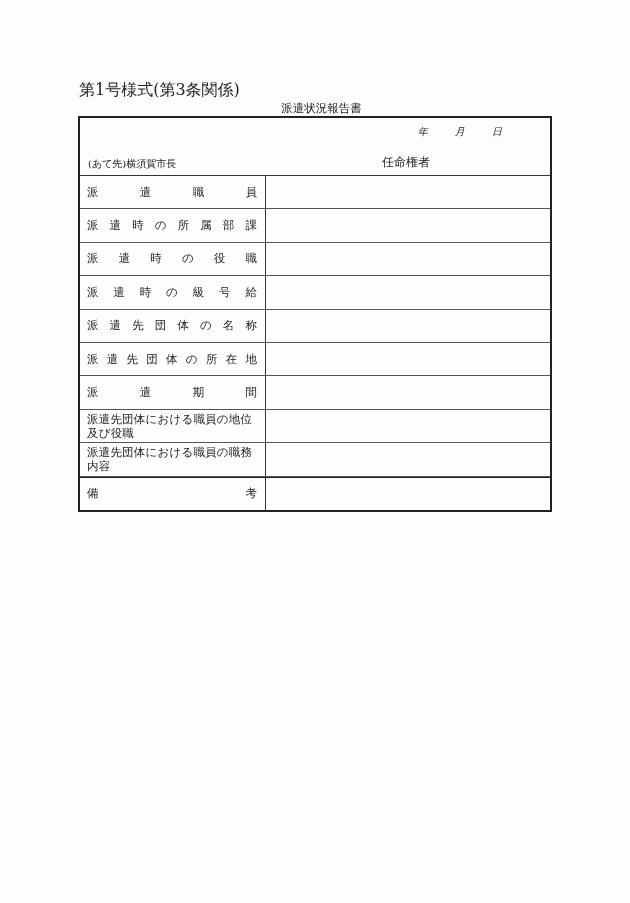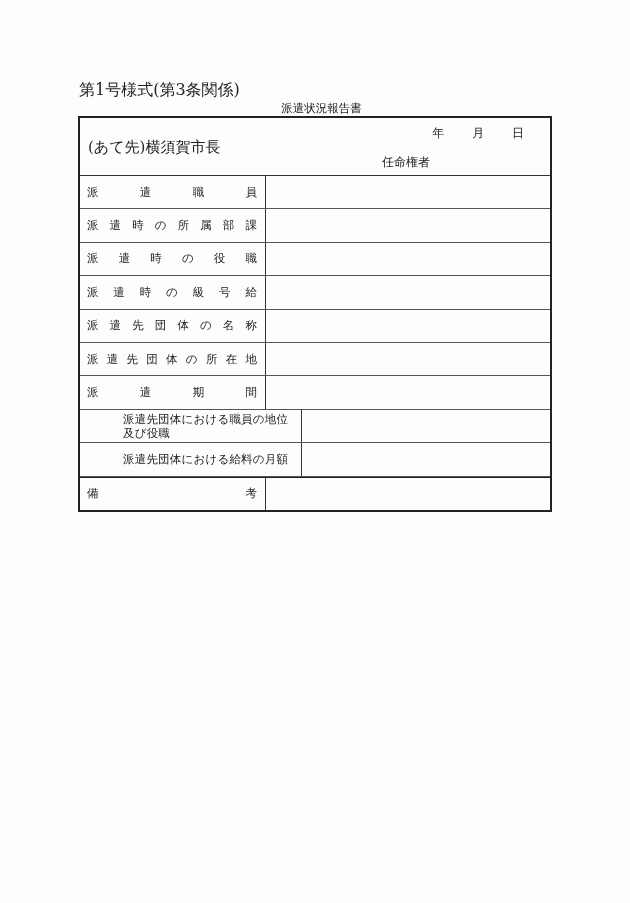--- a/index.html
+++ b/index.html
@@ -17,41 +17,41 @@
     text-align: center; font-size: 11.5px; padding-left: 13px; box-sizing: border-box;
   }
   .form-table {
     position: absolute; left: 78px; top: 116px; width: 474px;
     border: 2px solid #222; box-sizing: border-box;
   }
   .header {
     position: relative; height: 57px; border-bottom: 1px solid #333;
   }
   .date-line {
-    position: absolute; right: 26px; top: 7px; font-size: 12px;
-    word-spacing: 10px; letter-spacing: 0;
+    position: absolute; right: 48px; top: 7px; font-size: 10px;
+    word-spacing: 10px; letter-spacing: 0; font-style: italic;
   }
   .date-line span { margin-left: 14px; }
   .addressee {
-    position: absolute; left: 8px; top: 20px; font-size: 15px; text-align: center;
+    position: absolute; left: 8px; top: 39px; font-size: 10px; text-align: center;
   }
   .appointer {
     position: absolute; left: 302px; top: 36px; font-size: 12px;
   }
   .row {
     display: flex; height: 33.4px; border-bottom: 1px solid #555; box-sizing: border-box;
   }
   .row:last-child { border-bottom: none; }
   .row.remarks { border-top: 1px solid #222; height: 33px; }
   .label {
     width: 186px; border-right: 1px solid #333; box-sizing: border-box;
     padding: 0 8px 0 7px; font-size: 11.5px; display: flex; align-items: center;
   }
   .label.spread { justify-content: space-between; }
-  .label.wrap { line-height: 14px; letter-spacing: 0.2px; margin-left: 36px; }
+  .label.wrap { line-height: 14px; letter-spacing: 0.2px; }
   .value { flex: 1; }
 </style>
 </head>
 <body>
 
 <div class="form-number">第1号様式(第3条関係)</div>
 <div class="doc-title">派遣状況報告書</div>
 
 <div class="form-table">
   <div class="header">
@@ -144,21 +144,21 @@
           <span>期</span>
           <span>間</span>
         </div>
         <div class="value"></div>
       </div>
       <div class="row">
         <div class="label wrap">派遣先団体における職員の地位及び役職</div>
         <div class="value"></div>
       </div>
       <div class="row">
-        <div class="label wrap">派遣先団体における給料の月額</div>
+        <div class="label wrap">派遣先団体における職員の職務内容</div>
         <div class="value"></div>
       </div>
       <div class="row remarks">
         <div class="label spread">
           <span>備</span>
           <span>考</span>
         </div>
         <div class="value"></div>
       </div>
     </div>

